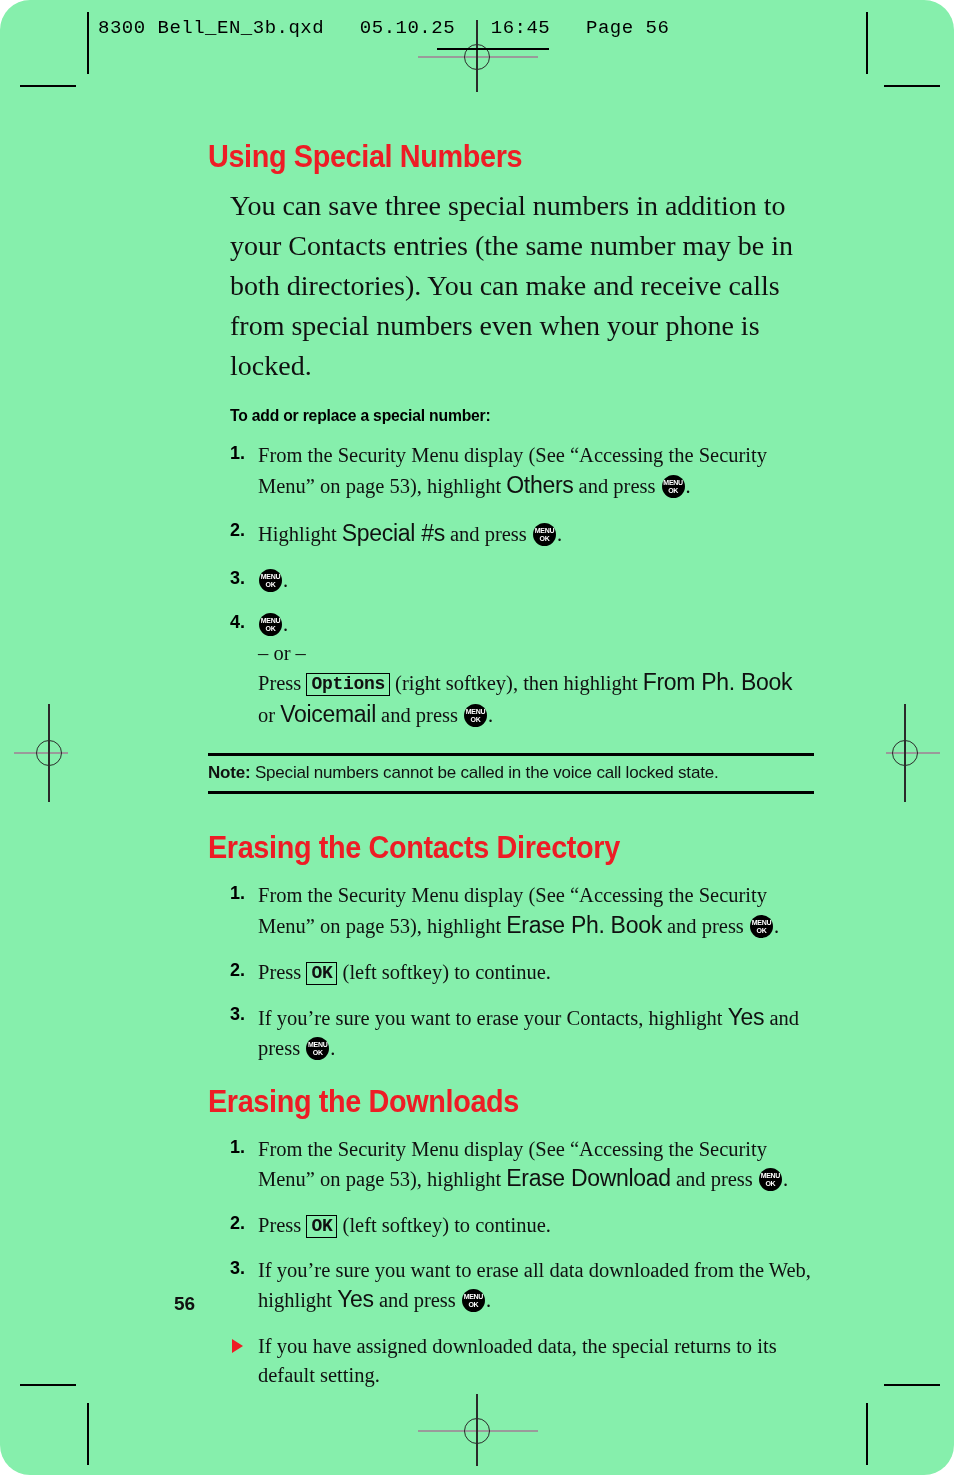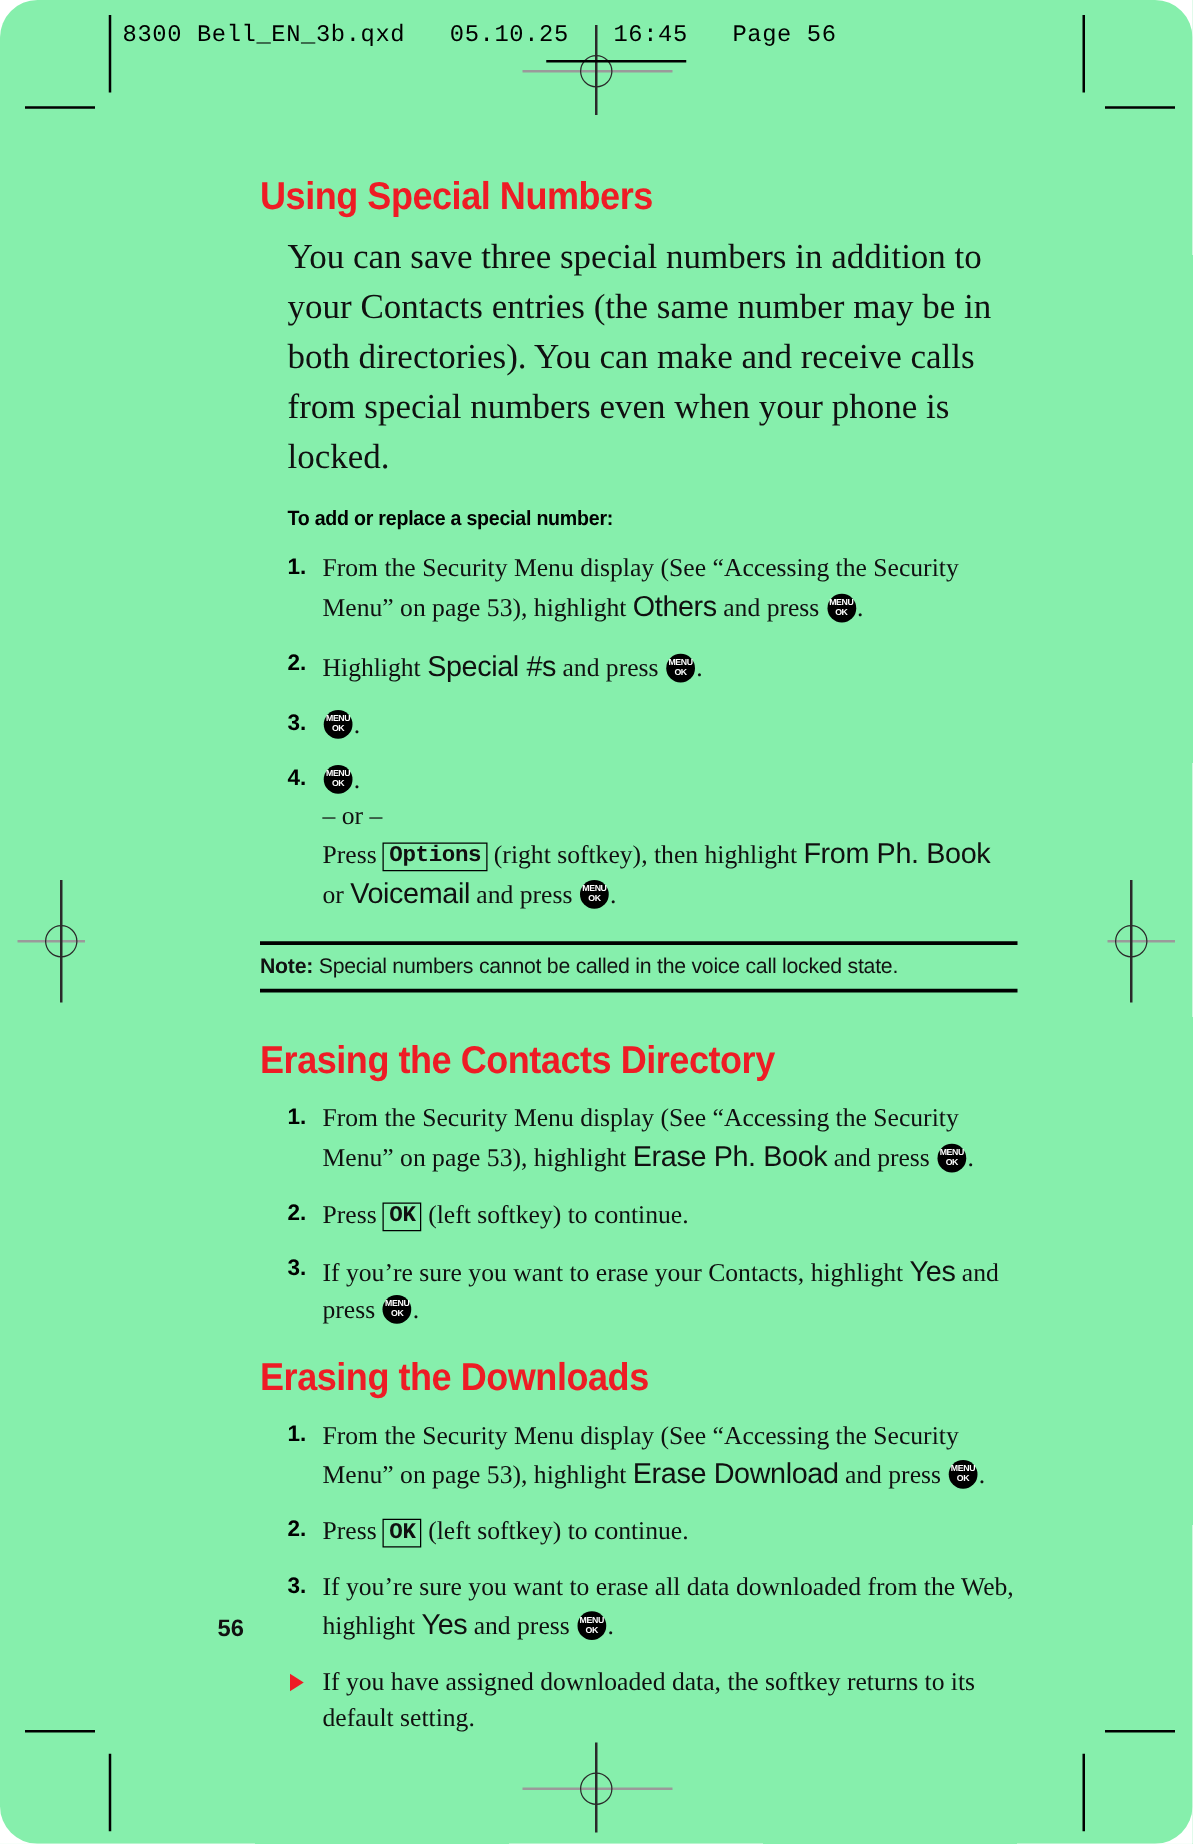--- a/index.html
+++ b/index.html
@@ -325,21 +325,21 @@
         <span>Press </span><span class="softkey">OK</span><span> (left softkey) to continue.</span>
       </li>
 
       <li class="step">
         <span class="num">3.</span>
         <span>If you’re sure you want to erase all data downloaded from the Web, highlight </span><b class="ui">Yes</b><span> and press </span><span class="menukey"><i class="t">MENU</i><i class="b">OK</i></span><span>.</span>
       </li>
 
       <li class="step">
         <span class="tri"></span>
-        <span>If you have assigned downloaded data, the softkey returns to its default setting.</span>
+        <span>If you have assigned downloaded data, the special returns to its default setting.</span>
       </li>
     </ol>
 
   </div>
 
   <div class="folio">56</div>
 
 </div>
 
 </body></html>

